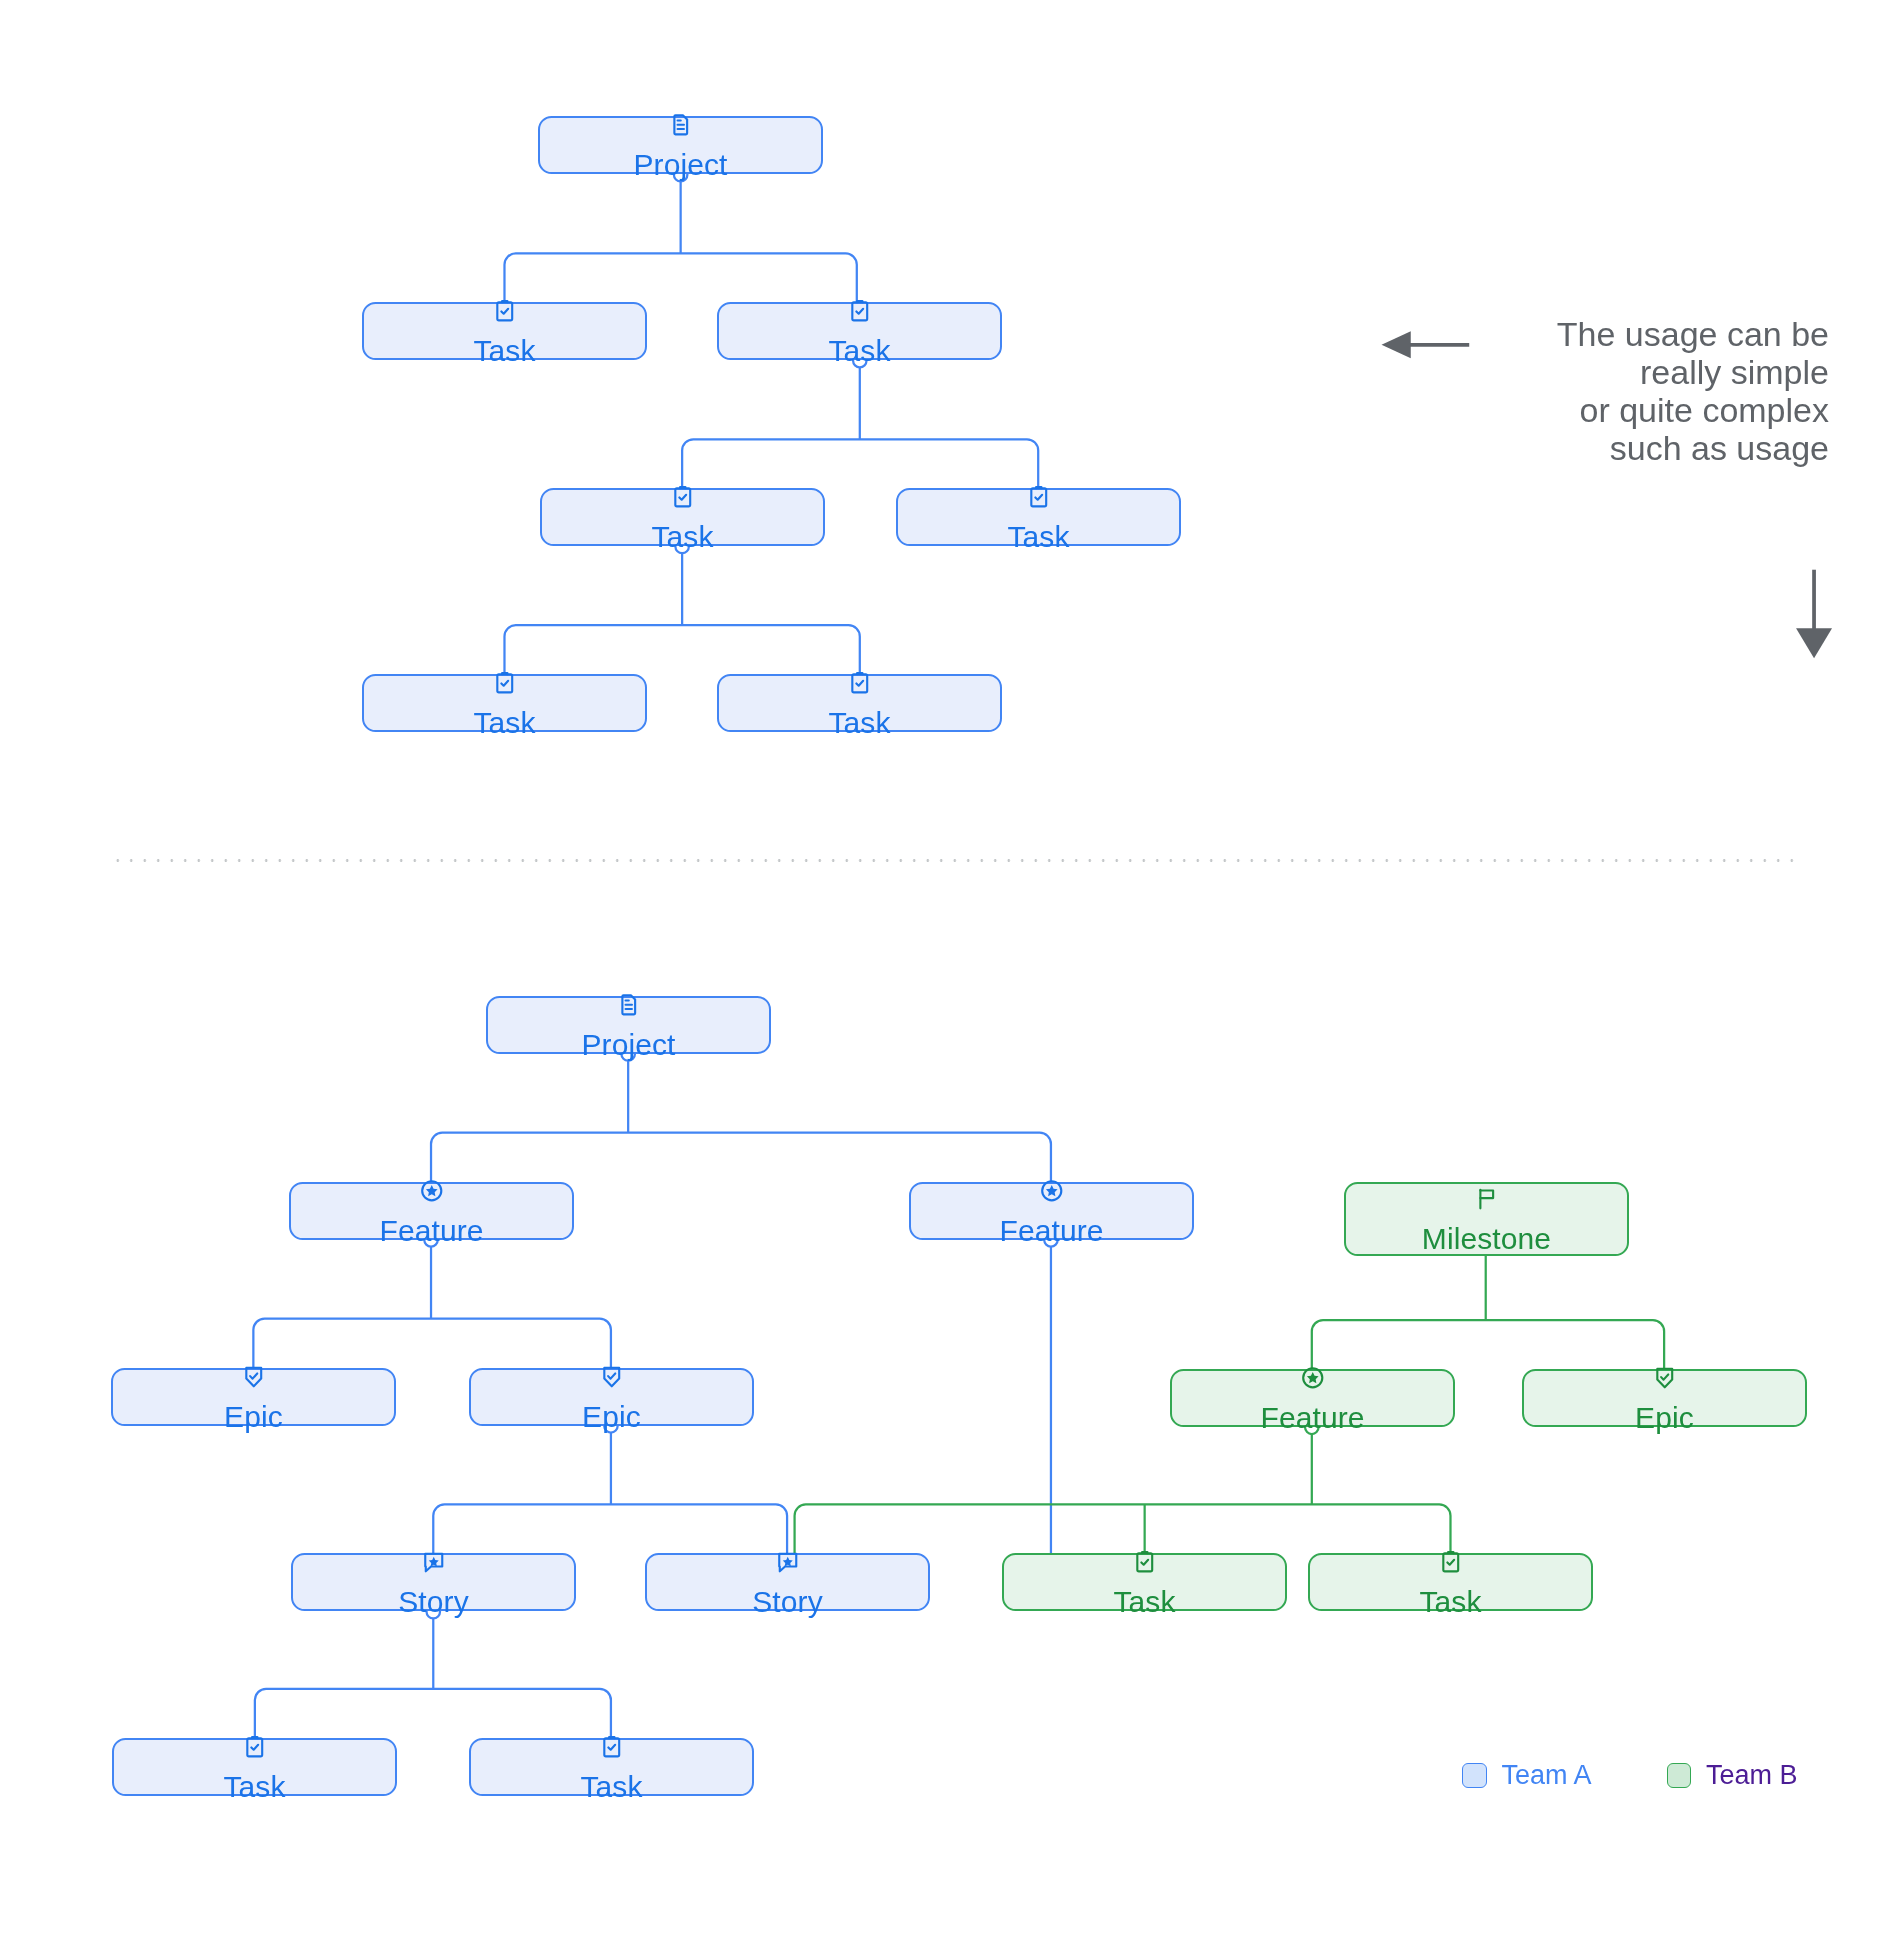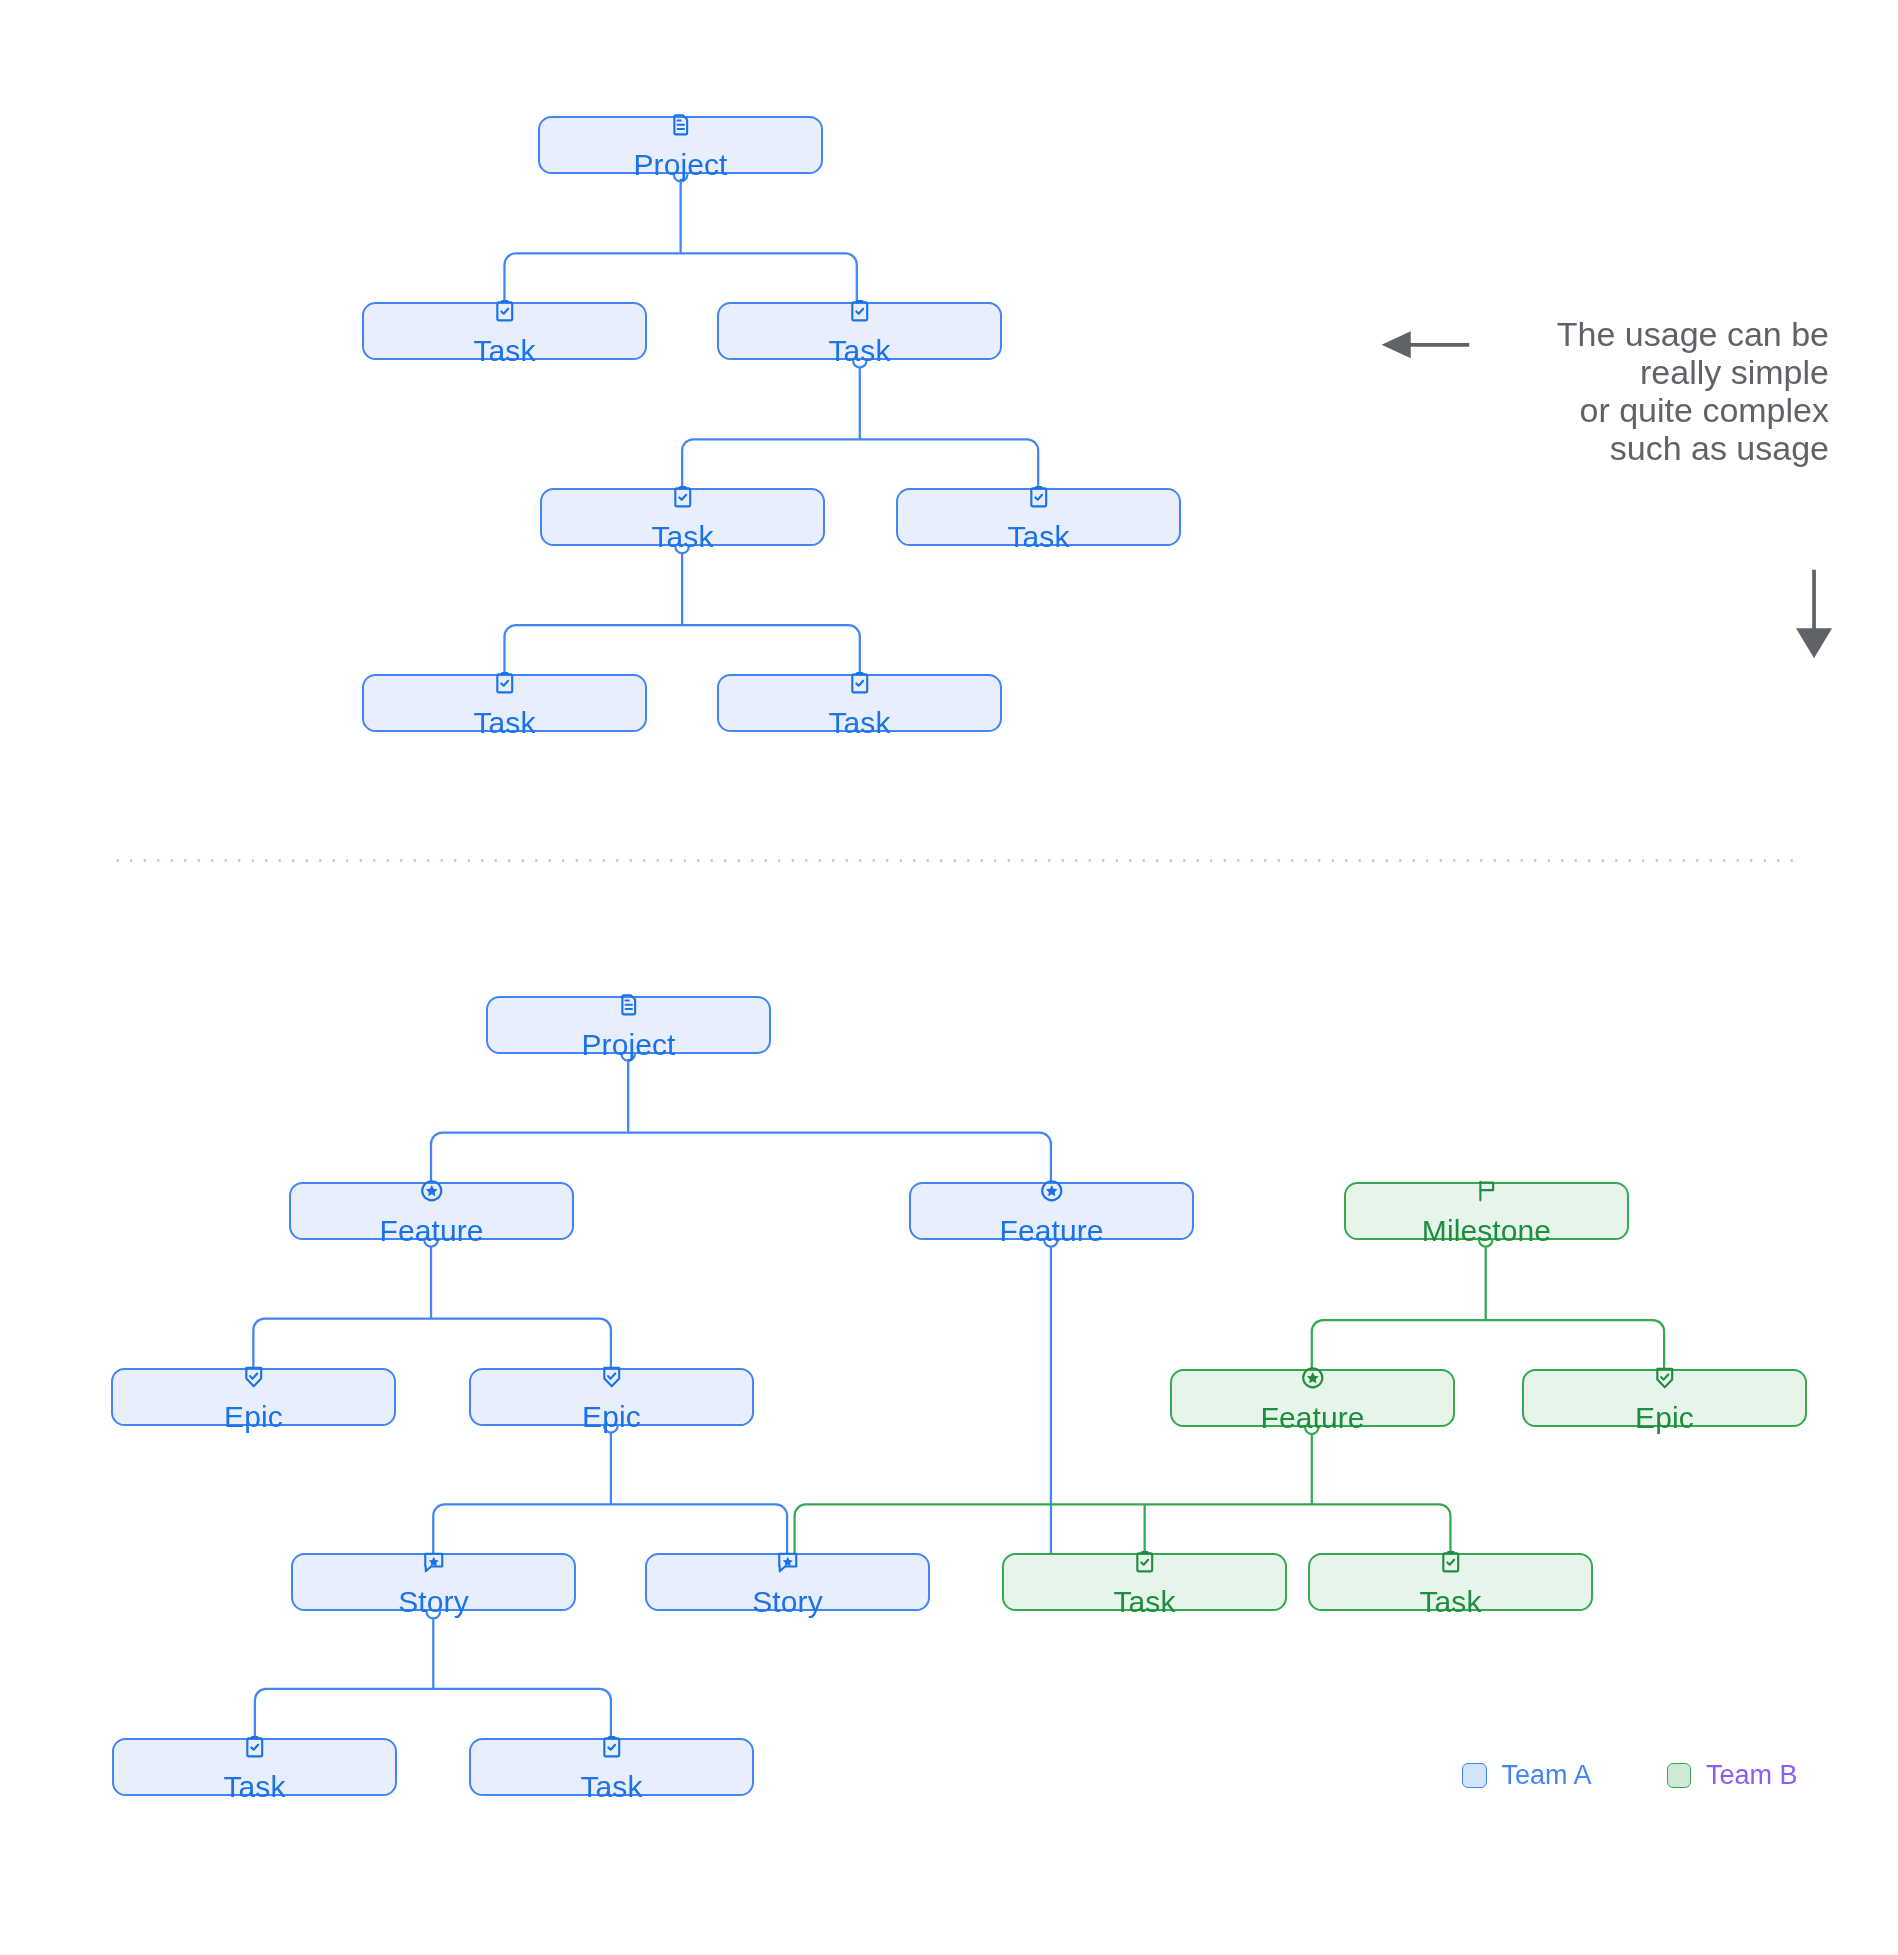--- a/index.html
+++ b/index.html
@@ -39,21 +39,21 @@
     text-align:right;color:#5f6368;font-size:34px;line-height:1.12;
     z-index:3;
   }
   .annotation div{white-space:nowrap;}
 
   .legend{position:absolute;left:1462px;top:1760px;display:flex;align-items:center;gap:75px;z-index:3;}
   .legend-item{display:flex;align-items:center;gap:15px;font-size:27px;}
   .legend-swatch{width:22.5px;height:22.5px;border-radius:6px;border-width:1.9px;border-style:solid;}
   .legend-item.a{color:#4285f4;}
   .legend-item.a .legend-swatch{background:#d2e3fc;border-color:#4285f4;}
-  .legend-item.b{color:#8b5cf6;text-align:center;}
+  .legend-item.b{color:#4c1d95;text-align:center;}
   .legend-item.b .legend-swatch{background:#ceead6;border-color:#34a853;}
 </style>
 </head>
 <body>
 
 <div id="stage">
 
   <svg id="wires" viewBox="0 0 2532 2608">
     <g fill="none" stroke-width="3">
 
@@ -239,21 +239,21 @@
       </div>
       <div class="node team-a" style="left: 909px; top: 1182px; width: 285px; height: 58px;">
         <span class="ico">
           <svg viewBox="0 0 24 24" width="25.5" height="25.5" fill="none" stroke="currentColor" stroke-width="2" stroke-linejoin="round">
             <circle cx="12" cy="12" r="9"></circle>
             <path d="M12 6.6l1.7 3.5 3.8.55-2.75 2.7.65 3.8L12 15.35 8.6 17.15l.65-3.8L6.5 10.65l3.8-.55z" fill="currentColor" stroke="none"></path>
           </svg>
         </span>
         <span class="lbl">Feature</span>
       </div>
-      <div class="node team-b" style="left: 1344px; top: 1182px; width: 285px; height: 58px;">
+      <div class="node team-b" style="left: 1344px; top: 1182px; width: 285px; height: 74px;">
         <span class="ico">
           <svg viewBox="0 0 24 24" width="25.5" height="25.5" fill="none" stroke="currentColor" stroke-width="2" stroke-linecap="round" stroke-linejoin="round">
             <path d="M6 21V3.5"></path>
             <path d="M6 4.2h12v7.2H6"></path>
           </svg>
         </span>
         <span class="lbl">Milestone</span>
       </div>
       <div class="node team-a" style="left: 111px; top: 1368px; width: 285px; height: 58px;">
         <span class="ico">

